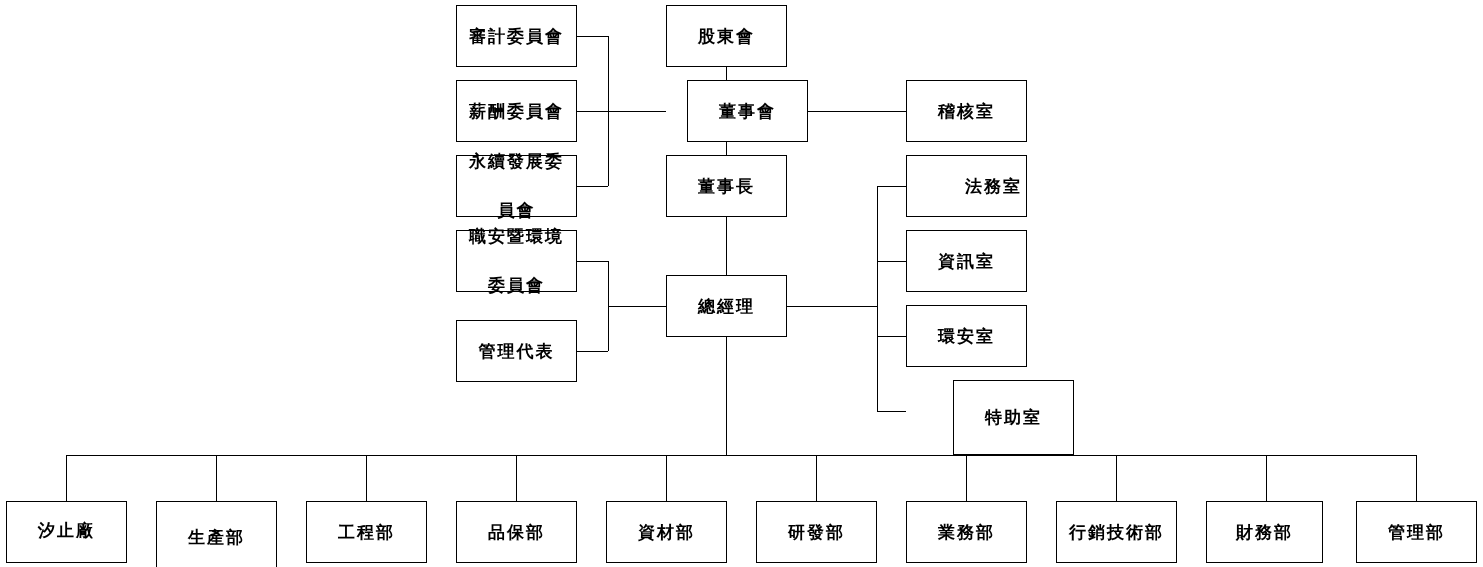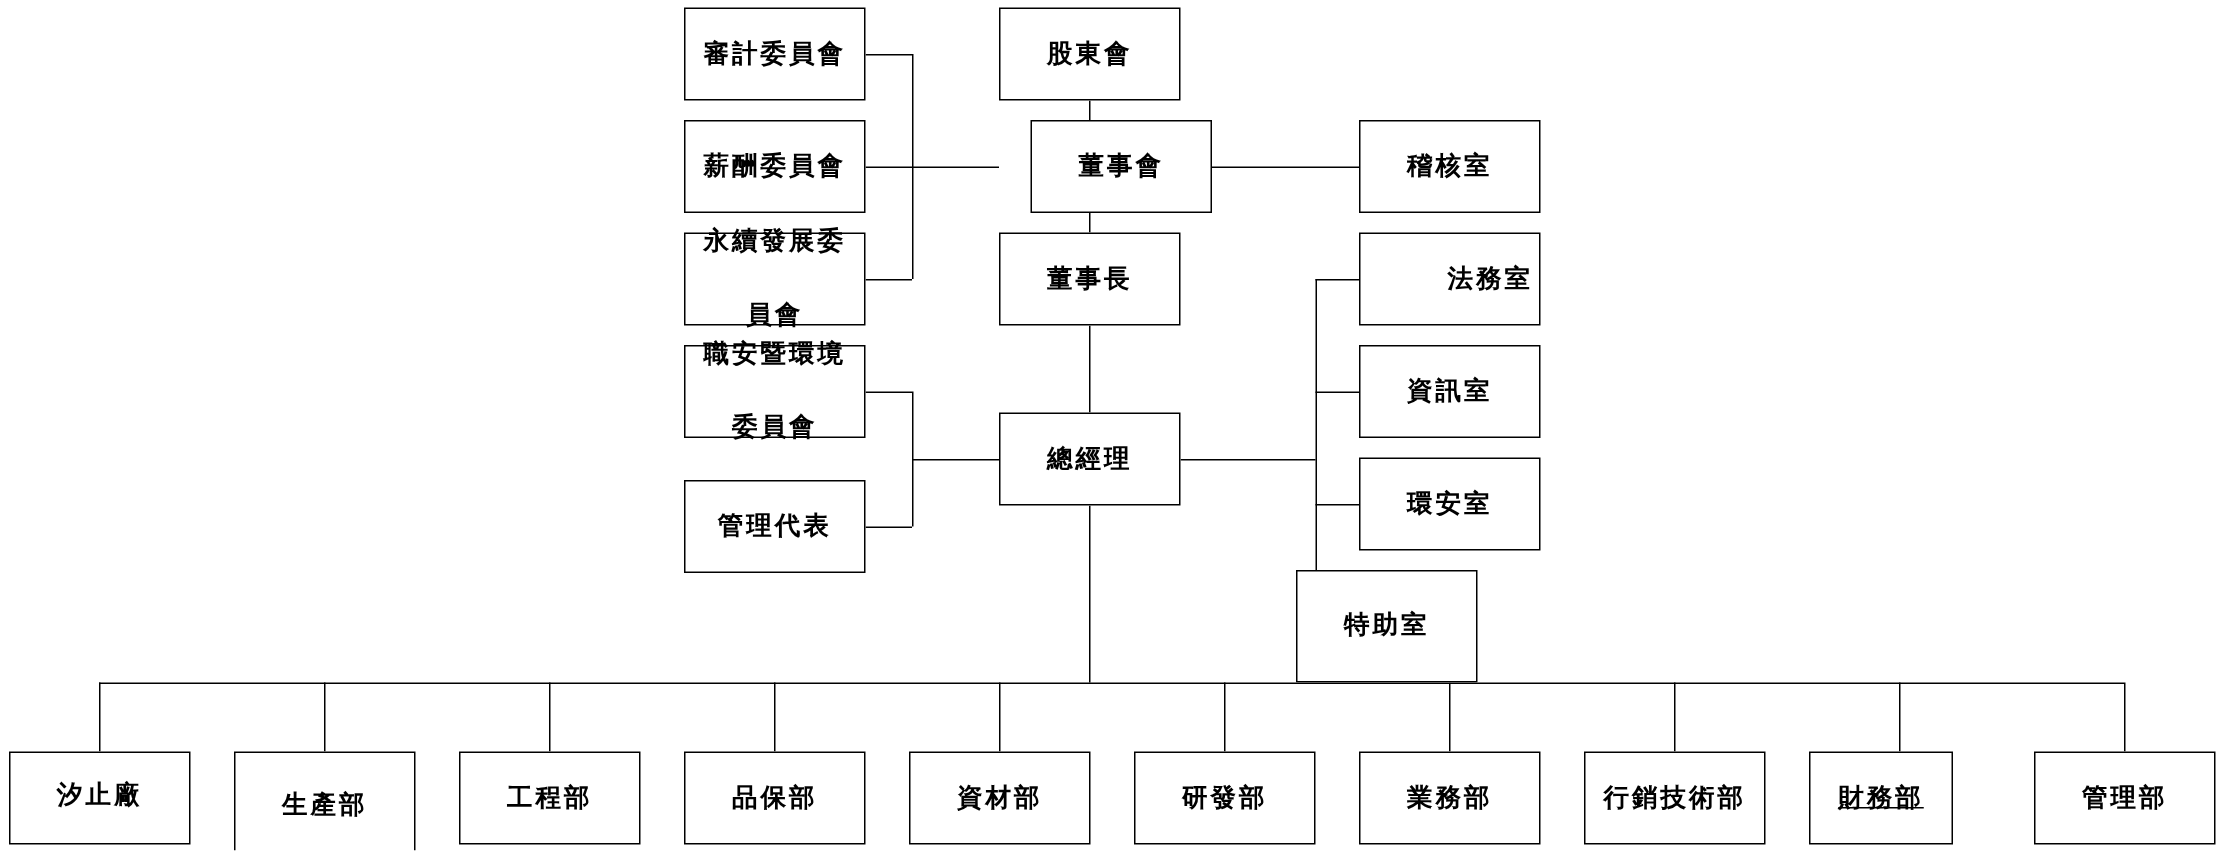--- a/index.html
+++ b/index.html
@@ -125,21 +125,21 @@
   </div>
   <div class="node" id="n-legal-office" style="left: 906px; top: 155px; width: 121px; height: 62px; justify-content: flex-end;">
     <span>法務室</span>
   </div>
   <div class="node" id="n-it-office" style="left: 906px; top: 230px; width: 121px; height: 62px;">
     <span>資訊室</span>
   </div>
   <div class="node" id="n-esh-office" style="left: 906px; top: 305px; width: 121px; height: 62px;">
     <span>環安室</span>
   </div>
-  <div class="node" id="n-special-assistant" style="left: 864px; top: 380px; width: 121px; height: 75px;">
+  <div class="node" id="n-special-assistant" style="left: 953px; top: 380px; width: 121px; height: 75px;">
     <span>特助室</span>
   </div>
 
   <div id="department-layer">
       <div class="node" style="left: 6px; top: 501px; width: 121px; height: 62px; font-family: Liberation Mono, monospace;">
         <span>汐止廠</span>
       </div>
       <div class="node" style="left: 156px; top: 501px; width: 121px; height: 72px;">
         <span>生產部</span>
       </div>
@@ -154,20 +154,20 @@
       </div>
       <div class="node" style="left: 756px; top: 501px; width: 121px; height: 62px;">
         <span>研發部</span>
       </div>
       <div class="node" style="left: 906px; top: 501px; width: 121px; height: 62px;">
         <span>業務部</span>
       </div>
       <div class="node" style="left: 1056px; top: 501px; width: 121px; height: 62px;">
         <span>行銷技術部</span>
       </div>
-      <div class="node" style="left: 1206px; top: 501px; width: 96px; height: 62px; text-decoration: underline;">
+      <div class="node" style="left: 1206px; top: 501px; width: 117px; height: 62px;">
         <span>財務部</span>
       </div>
       <div class="node" style="left: 1356px; top: 501px; width: 121px; height: 62px;">
         <span>管理部</span>
       </div>
     </div>
 </div>
 
 </body></html>

